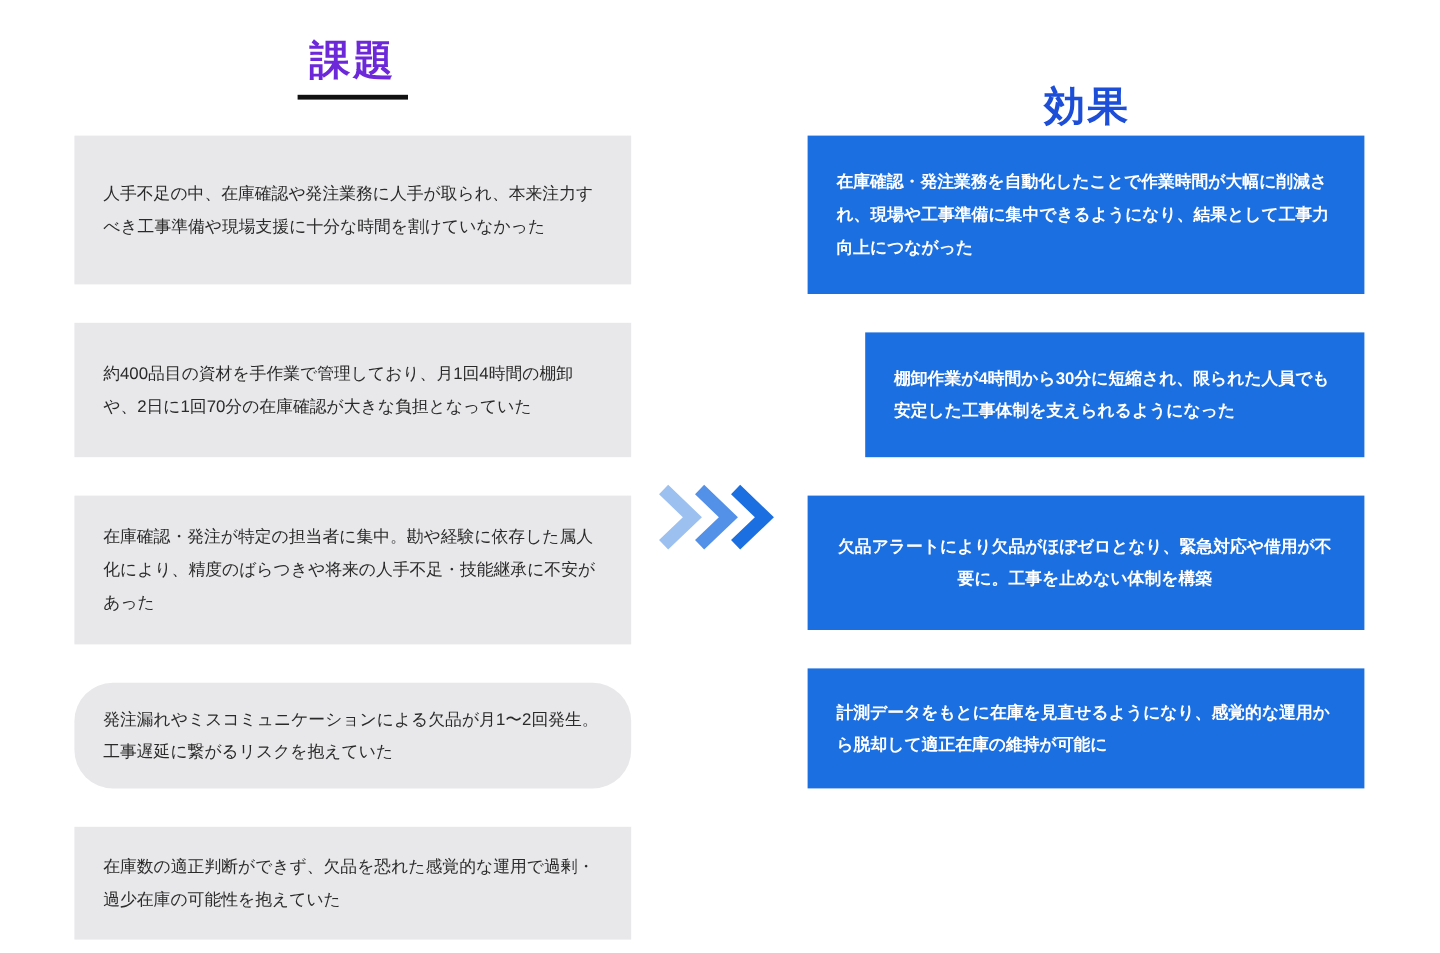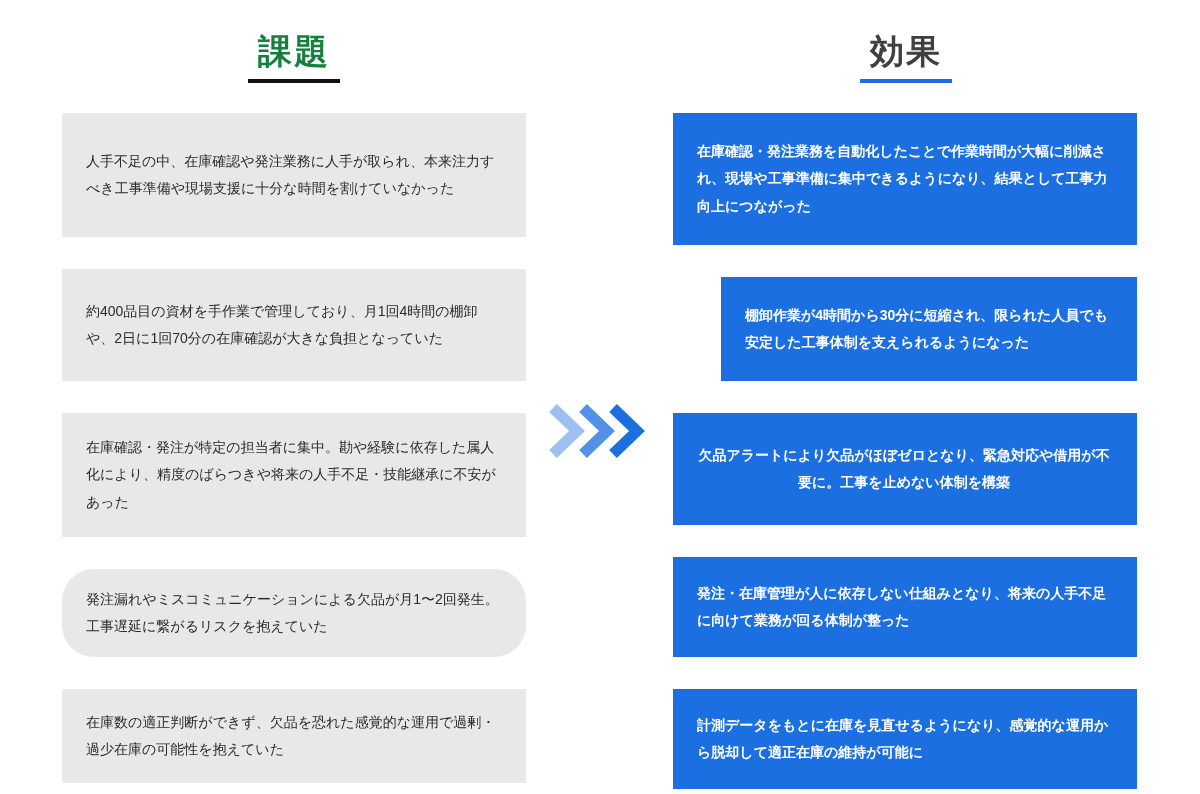--- a/index.html
+++ b/index.html
@@ -32,24 +32,24 @@
   }
   .col-header .rule {
     position: absolute;
     left: 50%;
     transform: translateX(-50%);
     bottom: 0;
     width: 92px;
     height: 4px;
   }
 
-  #header-left  { left: 62px;  width: 464px; color: #15803d; }
+  #header-left  { left: 62px;  width: 464px; color: #6d28d9; }
   #header-left .rule  { background: #111111; }
 
-  #header-right { left: 673px; width: 466px; color: #404040; }
+  #header-right { left: 673px; width: 466px; color: #1d4ed8; margin-top: 38px; }
   #header-right .rule { background: #1B6FE0; }
 
   
   .column {
     position: absolute;
     top: 113px;
     display: flex;
     flex-direction: column;
     gap: 32px;
   }
@@ -145,20 +145,17 @@
     <div class="card card-effect">
       <span class="card-text">在庫確認・発注業務を自動化したことで作業時間が大幅に削減され、現場や工事準備に集中できるようになり、結果として工事力向上につながった</span>
     </div>
     <div class="card card-effect">
       <span class="card-text">棚卸作業が4時間から30分に短縮され、限られた人員でも安定した工事体制を支えられるようになった</span>
     </div>
     <div class="card card-effect">
       <span class="card-text">欠品アラートにより欠品がほぼゼロとなり、緊急対応や借用が不要に。工事を止めない体制を構築</span>
     </div>
     <div class="card card-effect">
-      <span class="card-text">発注・在庫管理が人に依存しない仕組みとなり、将来の人手不足に向けて業務が回る体制が整った</span>
-    </div>
-    <div class="card card-effect">
       <span class="card-text">計測データをもとに在庫を見直せるようになり、感覚的な運用から脱却して適正在庫の維持が可能に</span>
     </div>
   </div>
 
 </div>
 
 </body></html>

